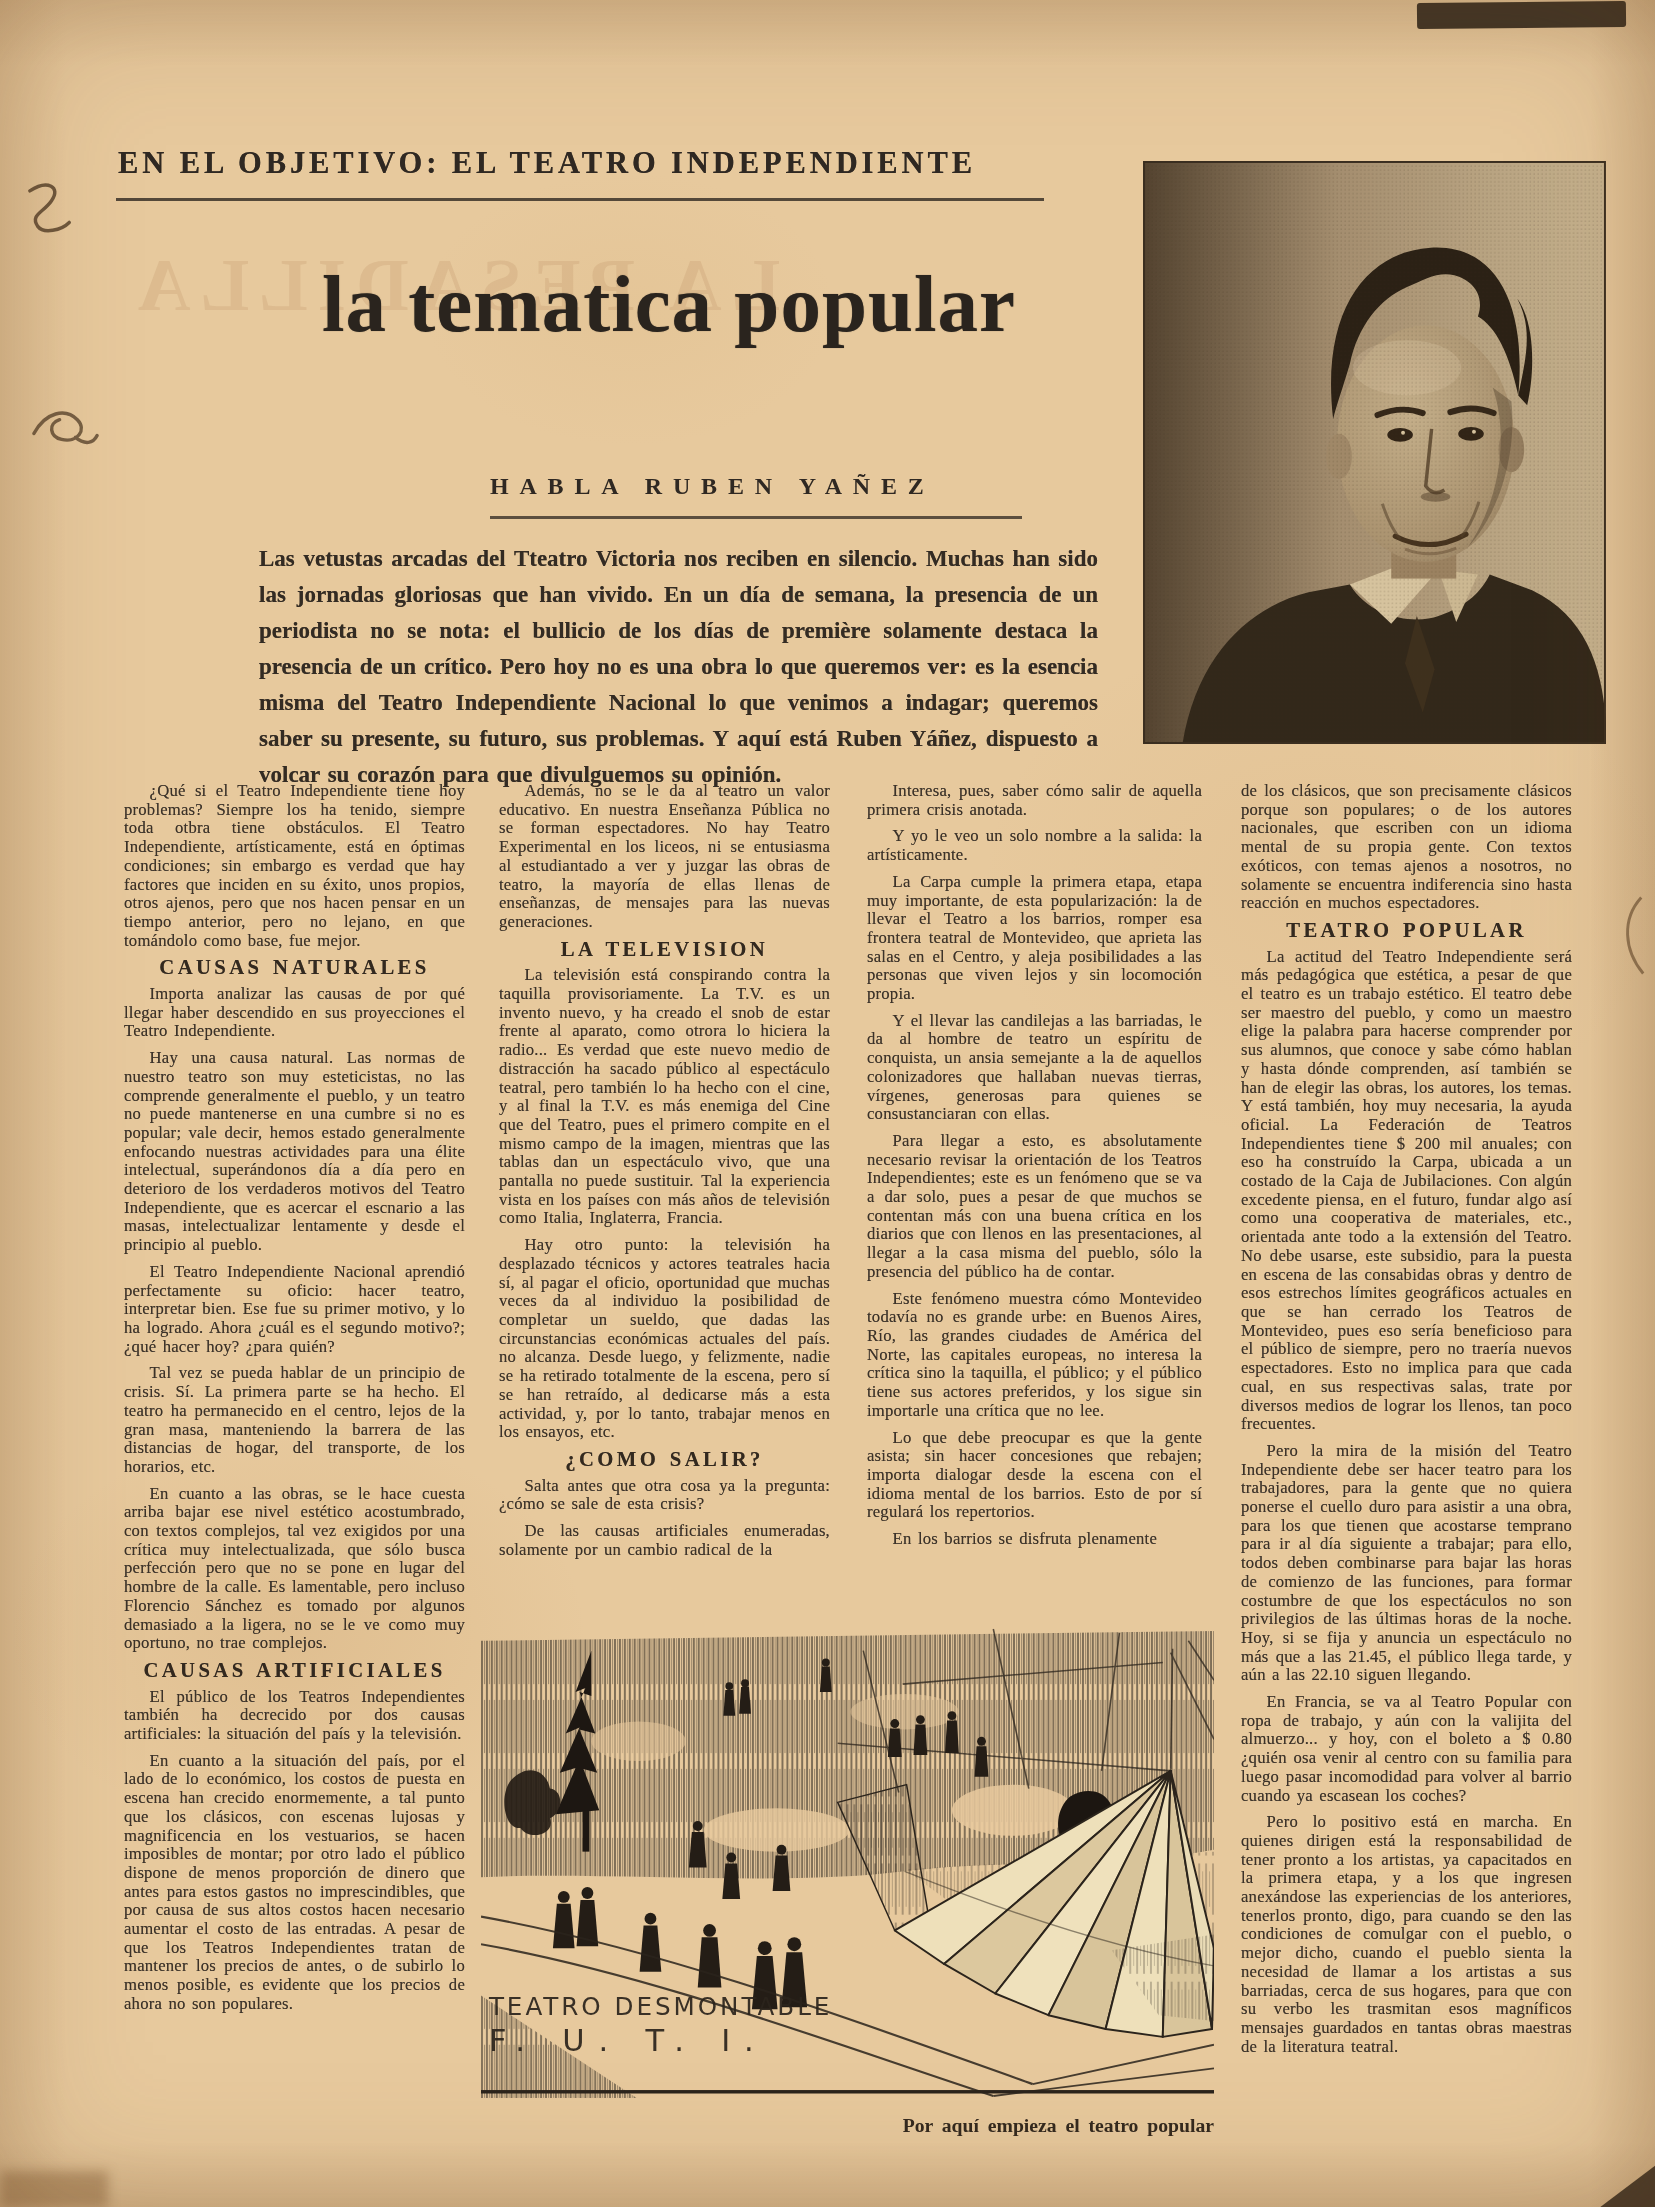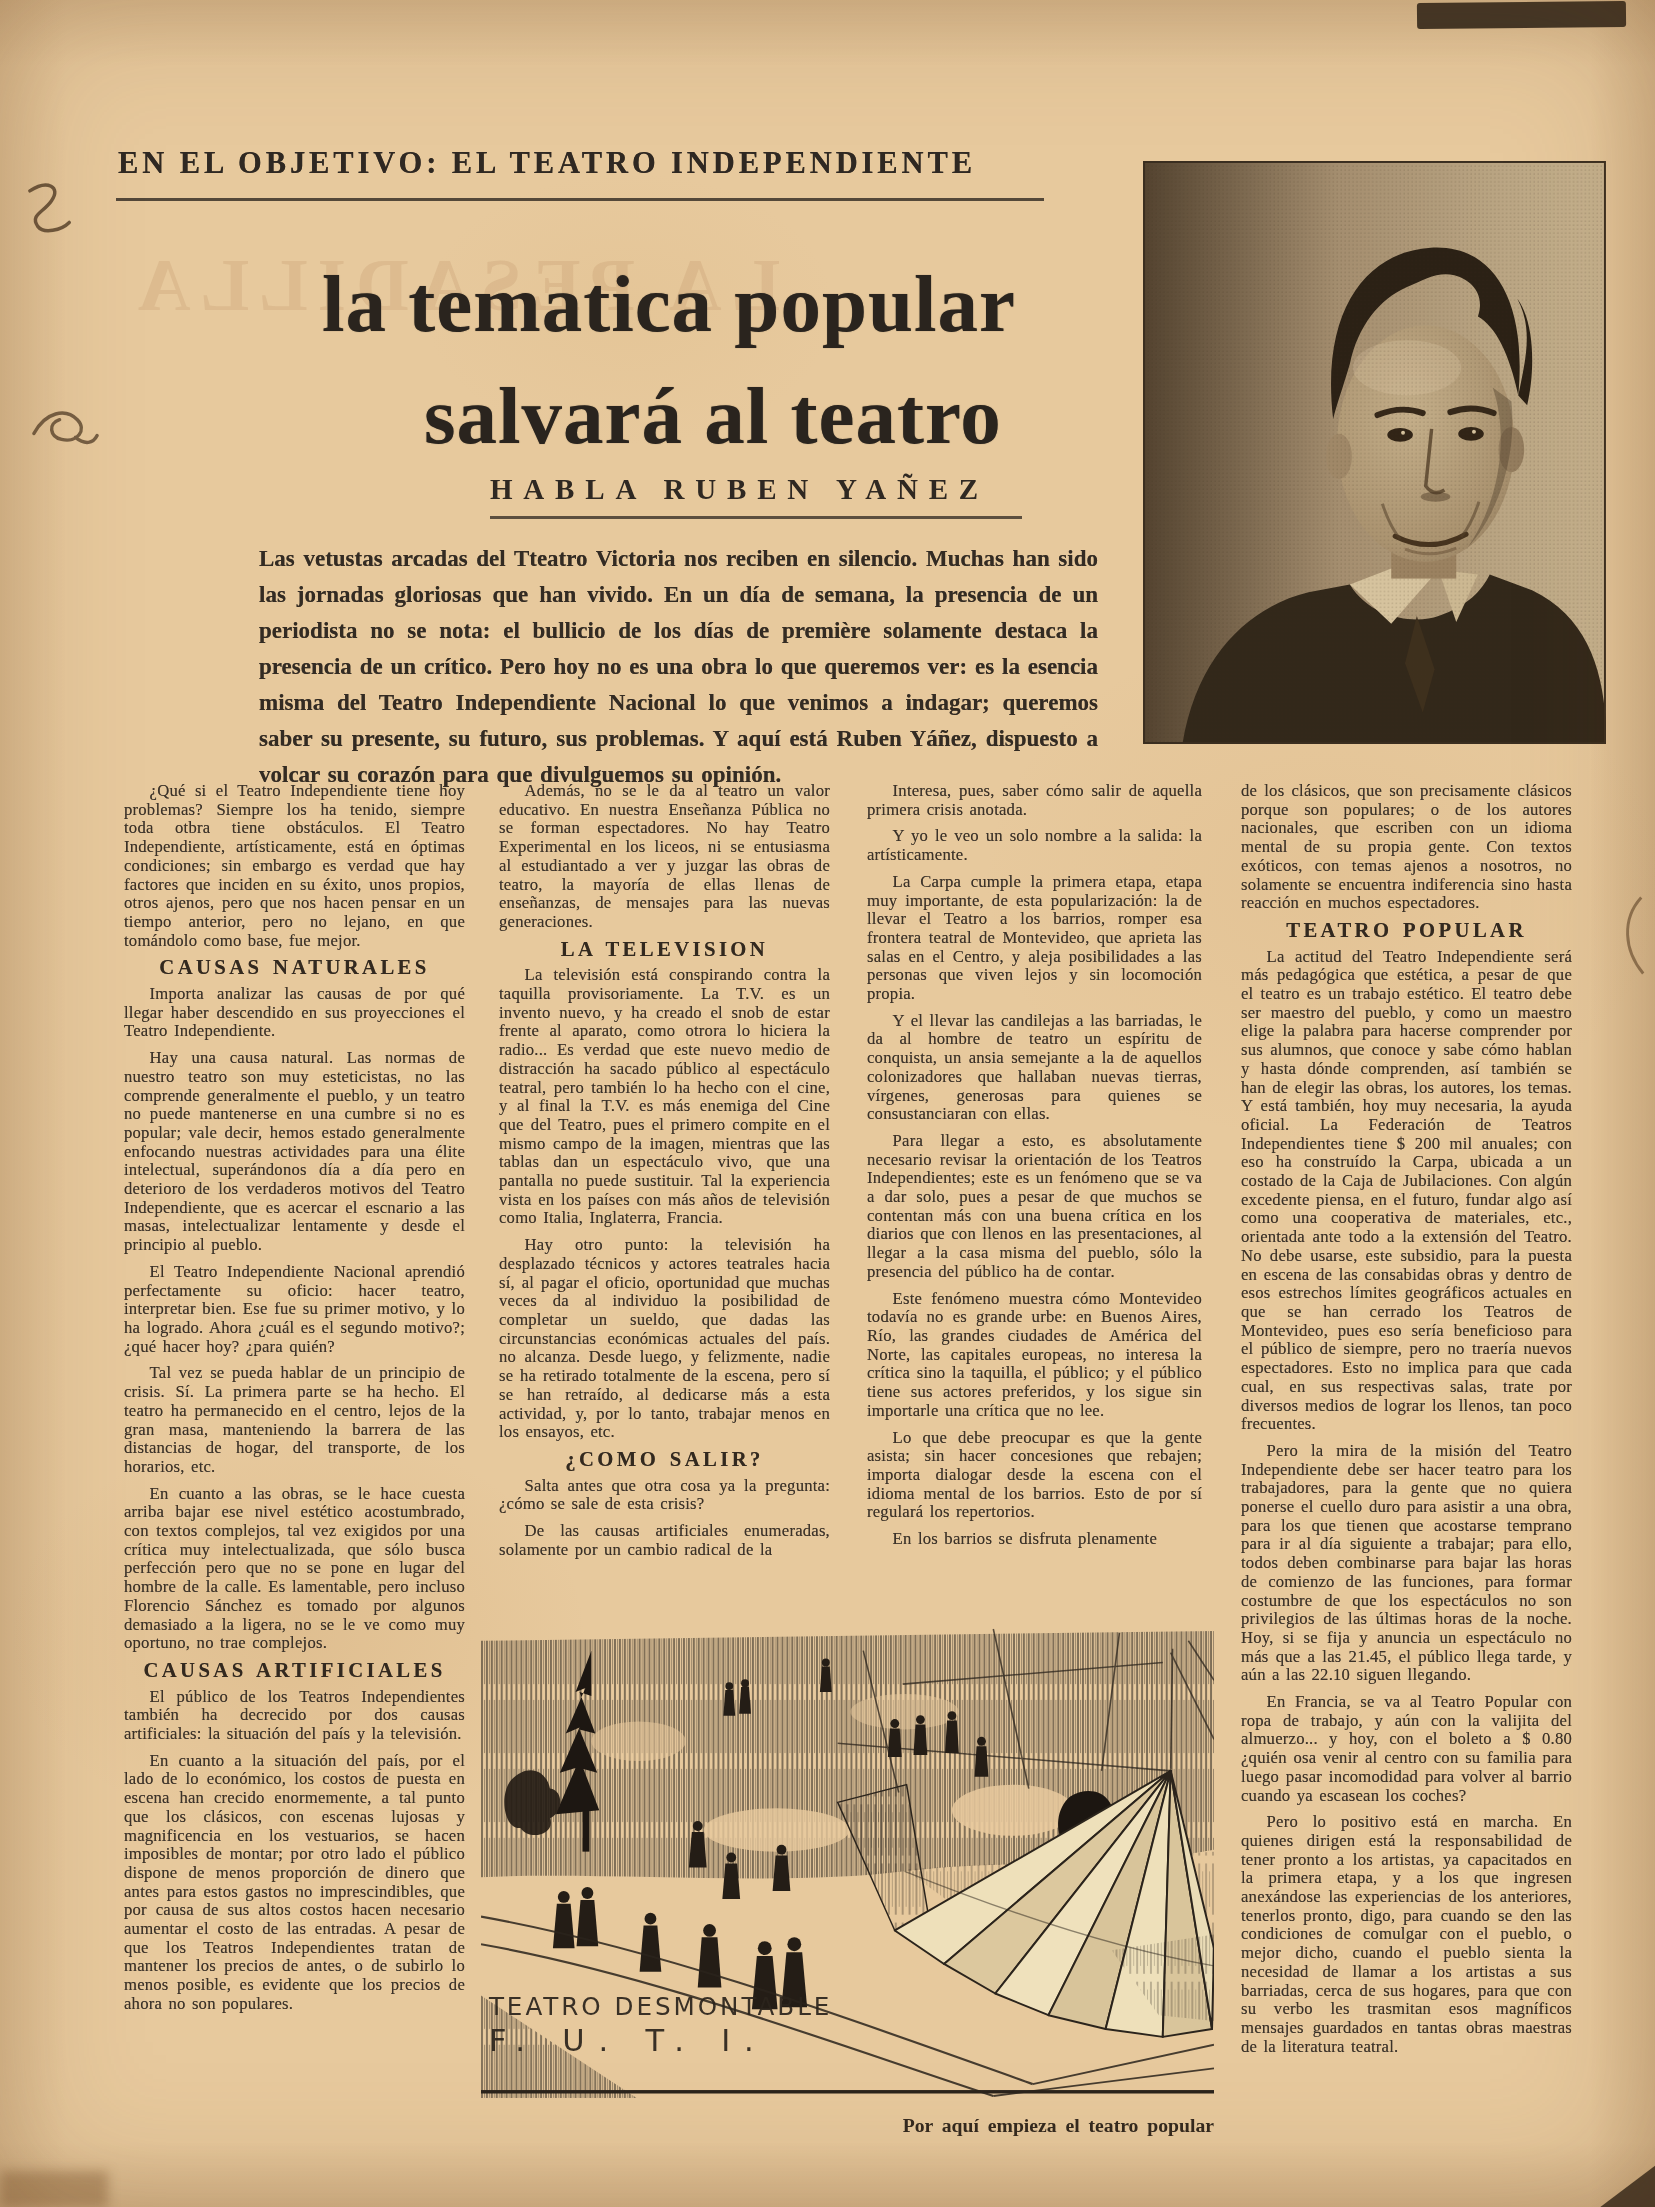--- a/index.html
+++ b/index.html
@@ -18,21 +18,21 @@
   .abs{position:absolute;}
   .kicker{left:118px;top:146px;font-weight:bold;font-size:30.5px;letter-spacing:3.9px;
     color:#2f2822;white-space:nowrap;text-shadow:0 0 0.6px rgba(47,40,34,.7);text-align:right;}
   .kicker-rule{left:116px;top:198px;width:928px;height:3px;background:#3a3128;opacity:.85;}
   .ghost{left:128px;top:244px;font-weight:bold;font-size:73px;letter-spacing:9.9px;
     color:rgba(146,94,46,.12);transform:scaleX(-1);white-space:nowrap;}
   .title1{left:322px;top:258px;font-size:81px;font-weight:bold;color:#2a241e;
     letter-spacing:1px;white-space:nowrap;text-shadow:0 0 1px rgba(42,36,30,.5);}
   .title2{left:424px;top:370px;font-size:81px;font-weight:bold;color:#2a241e;
     letter-spacing:1px;white-space:nowrap;text-shadow:0 0 1px rgba(42,36,30,.5);}
-  .byline{left:490px;top:473px;font-size:29px;font-weight:bold;letter-spacing:10.8px;
+  .byline{left:490px;top:473px;font-size:24px;font-weight:bold;letter-spacing:10.8px;
     color:#2f2822;white-space:nowrap;}
   .byline-rule{left:490px;top:516px;width:532px;height:3px;background:#3a3128;opacity:.8;}
   .lead{left:259px;top:541px;width:839px;font-weight:bold;font-size:23px;
     line-height:36px;text-align:justify;color:#332b23;word-spacing:2px;
     text-shadow:0 0 0.5px rgba(51,43,35,.6);}
   .photo{left:1143px;top:161px;width:463px;height:583px;}
   .col{position:absolute;font-size:16.7px;line-height:18.7px;text-align:justify;
     color:#3b3229;word-spacing:2px;letter-spacing:0.2px;
     text-shadow:0 0 0.4px rgba(59,50,41,.55);}
   .col p{margin:8px;}
@@ -72,21 +72,20 @@
   <div class="abs smudge-tr"></div>
   <div class="abs notch-br"></div>
   <div class="abs shade-bl"></div>
 
   <div class="abs kicker">EN EL OBJETIVO: EL TEATRO INDEPENDIENTE</div>
   <div class="abs kicker-rule"></div>
 
   <div class="abs ghost">LA PESADILLA</div>
 
   <div class="abs title1">la tematica popular</div>
-  <div class="abs title2">salvará al teatro</div>
   <div class="abs byline">HABLA RUBEN YAÑEZ</div>
   <div class="abs byline-rule"></div>
 
   <svg class="abs photo" viewBox="0 0 470 592">
     <defs>
       <linearGradient id="pgbg" x1="0" y1="0" x2="1" y2="0">
         <stop offset="0" stop-color="#44372a"></stop>
         <stop offset="0.42" stop-color="#a08c72"></stop>
         <stop offset="1" stop-color="#c9b898"></stop>
       </linearGradient>

